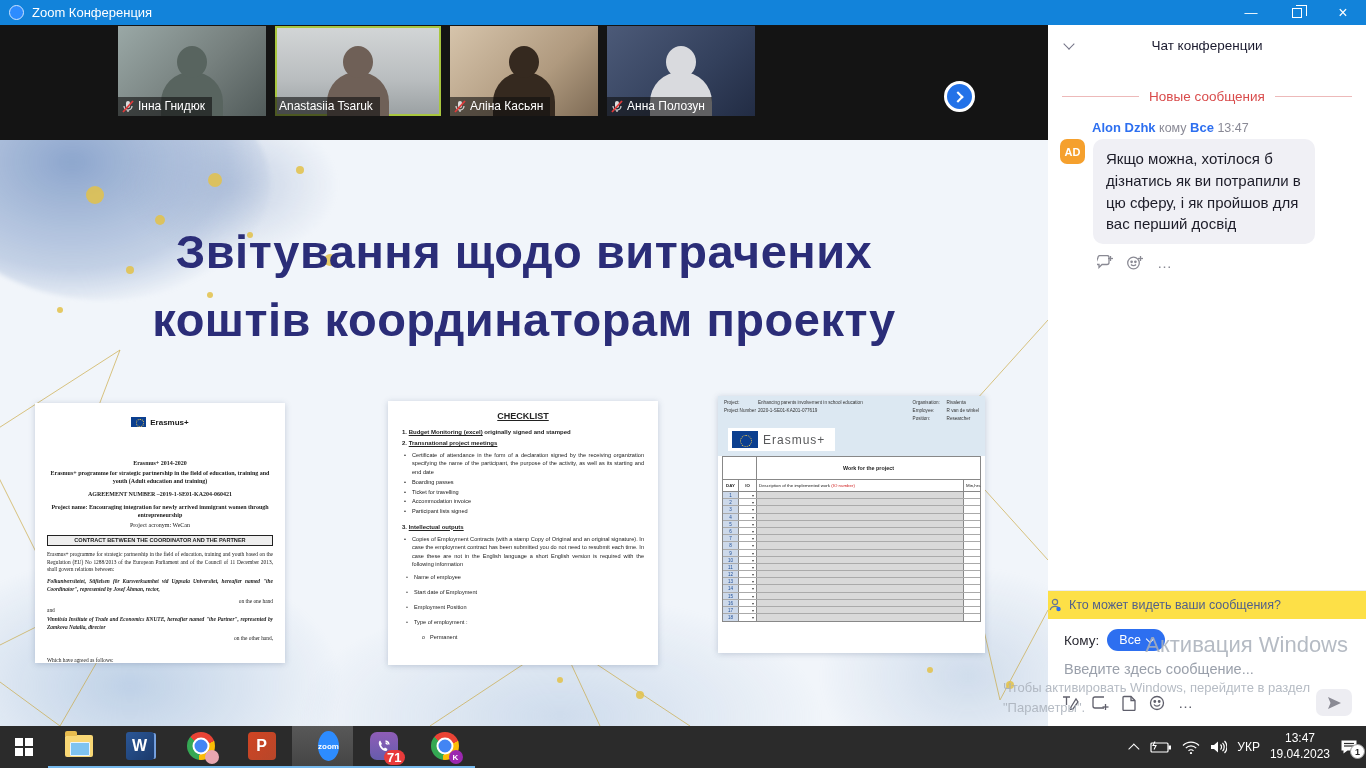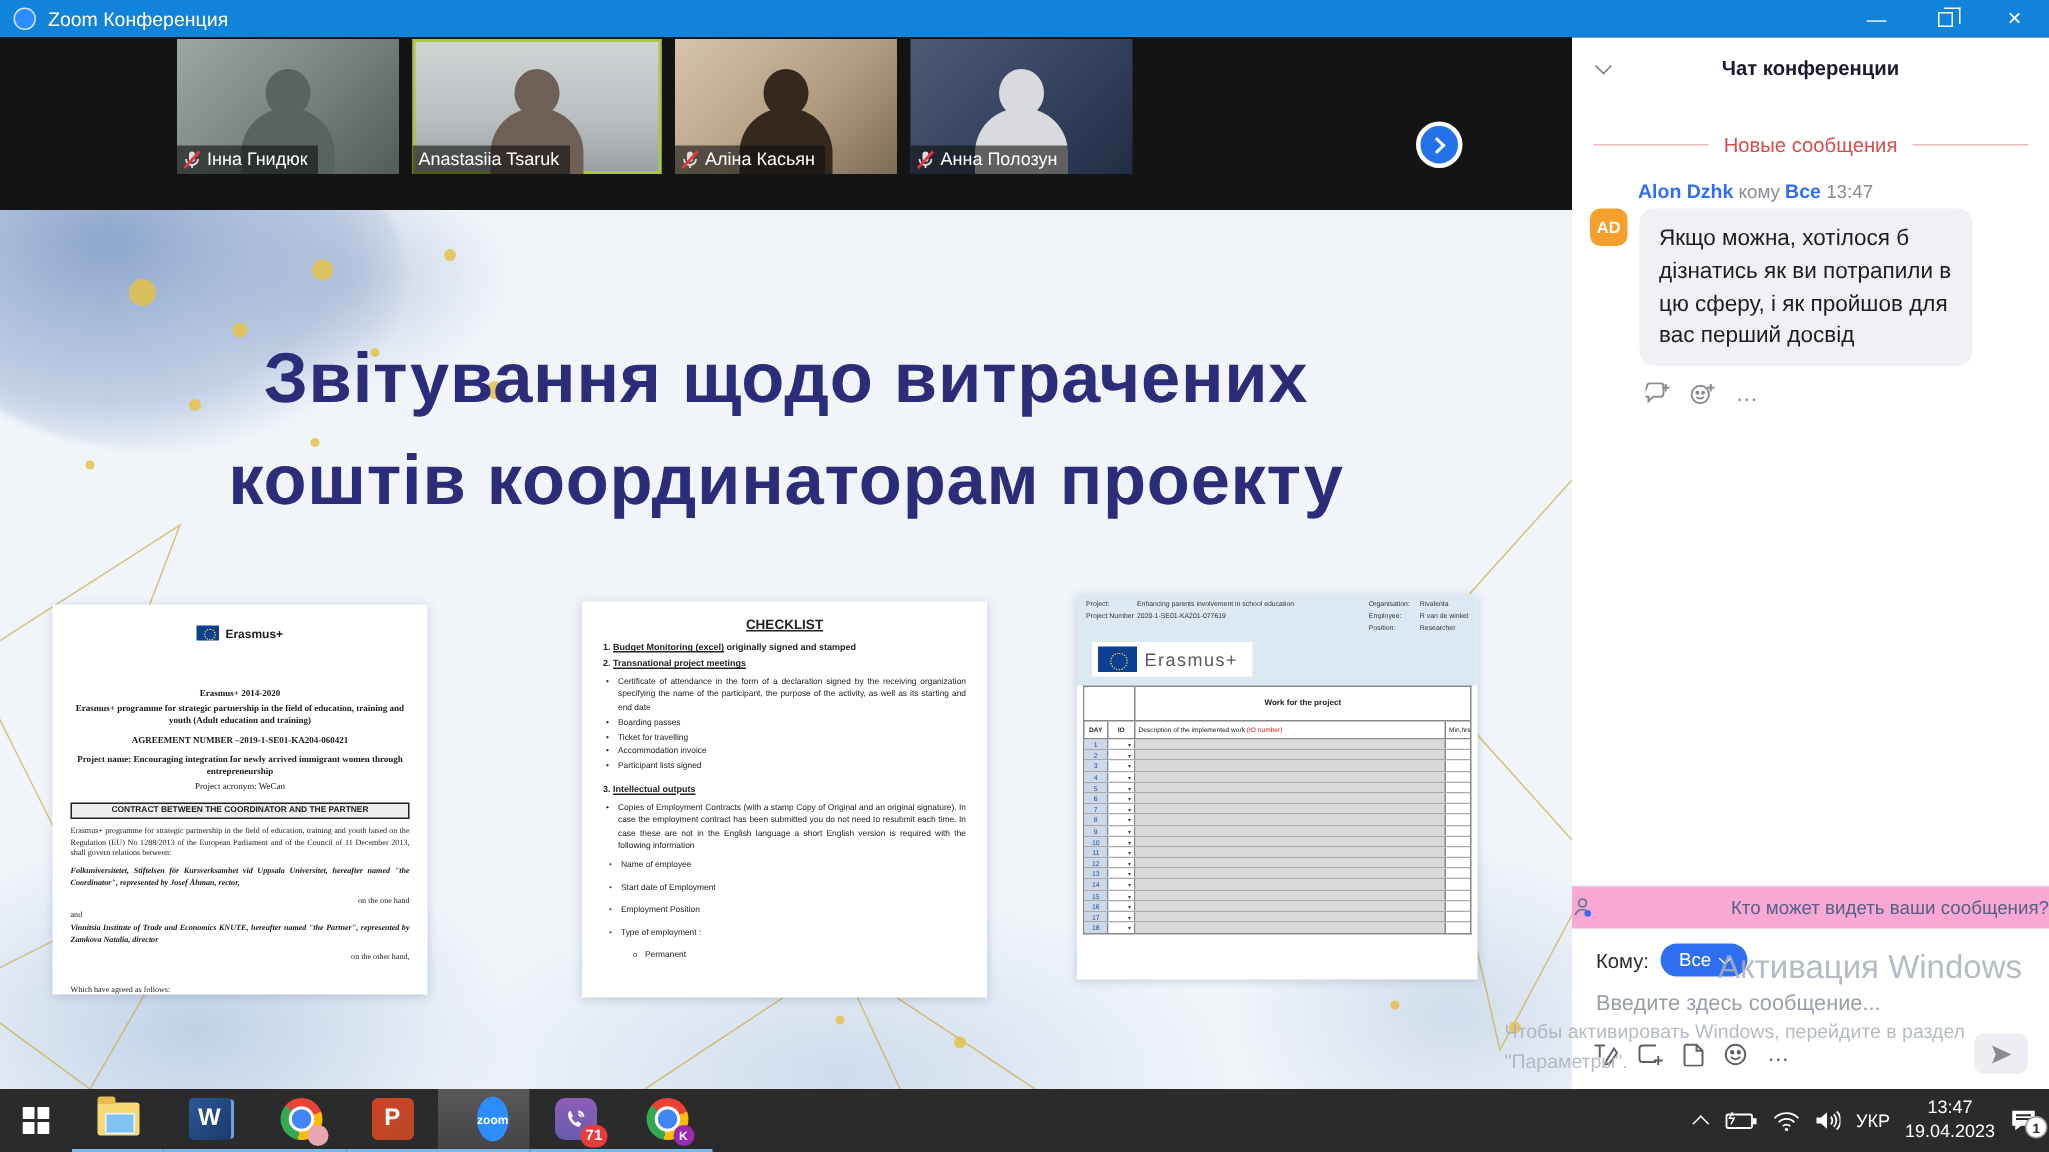--- a/index.html
+++ b/index.html
@@ -96,37 +96,37 @@
   .ts-row { display:flex; height:7.2px; border-bottom:1px solid #aaa; }
   .ts-row:last-child { border-bottom:none; }
   .ts-day { width:16px; background:#cdd9ea; color:#1f4e97; font-size:4.6px; text-align:center; border-right:1px solid #888; line-height:7px; }
   .ts-io { width:18px; background:#fff; border-right:1px solid #888; font-size:4px; text-align:right; padding-right:2px; color:#444; line-height:7px; }
   .ts-desc { flex:1; background:#d9d9d9; border-right:1px solid #888; }
   .ts-hrs { width:16px; background:#fff; }
 
   
   .chat { position:absolute; top:25px; left:1048px; width:318px; height:701px; background:#fff; display:flex; flex-direction:column; }
   .chat-head { height:40px; display:flex; align-items:center; justify-content:center; position:relative; }
-  .chat-title { font-size:13.5px; font-weight:bold; color:#1a1a2e; }
+  .chat-title { font-size:13.5px; font-weight:normal; color:#1a1a2e; }
   .collapse { position:absolute; left:17px; top:14px; width:10px; height:10px; cursor:pointer; }
   .collapse:before { content:""; position:absolute; top:1px; left:0; width:7px; height:7px; border-right:1.6px solid #747487; border-bottom:1.6px solid #747487; transform:rotate(45deg); }
   .newmsg { display:flex; align-items:center; gap:10px; margin:24px 14px 0; }
   .newmsg .line { flex:1; height:1px; background:#edb9b9; }
   .newmsg .txt { color:#d94c4c; font-size:13.5px; }
   .msg { margin:16px 12px 0; }
   .msg-head { margin-left:32px; font-size:12.5px; color:#8a8a96; }
   .msg-head .sender { color:#2d6ff0; font-weight:bold; font-size:13px; }
   .msg-head .recip { color:#2d6ff0; font-weight:bold; font-size:13px; }
   .msg-row { display:flex; gap:8px; margin-top:4px; }
   .avatar { width:25px; height:25px; border-radius:7px; background:#f5a02d; color:#fff; font-size:11px; font-weight:bold; display:flex; align-items:center; justify-content:center; flex:0 0 auto; }
   .bubble { background:#f0f0f5; border-radius:10px; padding:9px 13px; font-size:15px; line-height:1.45; color:#1c1c28; max-width:222px; }
   .msg-actions { display:flex; gap:13px; margin:10px 0 0 37px; align-items:center; color:#8a8a94; }
   .msg-actions svg { display:block; }
   .chat-spacer { flex:1; }
-  .privacy { border-top:1px solid #ececf0; background:#f9a8d4; padding:7px 0; display:flex; align-items:center; justify-content:space-between; gap:6px; font-size:12.5px; color:#52608a; cursor:pointer; }
+  .privacy { border-top:1px solid #ececf0; background:#fde047; padding:7px 0; display:flex; align-items:center; justify-content:flex-start; gap:6px; font-size:12.5px; color:#52608a; cursor:pointer; }
   .compose { padding:10px 16px 0; display:flex; align-items:center; gap:8px; }
   .komu { font-size:13.5px; color:#2a2a33; }
   .pill { background:#2d6ff0; color:#fff; font-size:12.5px; border-radius:14px; padding:4px 12px; display:flex; align-items:center; gap:6px; cursor:pointer; }
   .pill .dn { width:6px; height:6px; border-right:1.6px solid #fff; border-bottom:1.6px solid #fff; transform:rotate(45deg); margin-top:-3px; }
   .input-line { padding:10px 16px 0; font-size:14.5px; color:#9aa0ab; }
   .chat-toolbar { display:flex; align-items:center; gap:13px; padding:12px 14px 10px; color:#5f5f6b; }
   .chat-toolbar svg { display:block; }
   .send-btn { margin-left:auto; width:36px; height:27px; background:#ededf2; border-radius:7px; display:flex; align-items:center; justify-content:center; cursor:pointer; }
 
   
@@ -144,21 +144,21 @@
   .folder:before { content:""; position:absolute; top:-4px; left:0; width:12px; height:5px; background:#e8bc4f; border-radius:2px 2px 0 0; }
   .folder:after { content:""; position:absolute; left:5px; top:7px; width:18px; height:12px; background:#7fc3f0; border-radius:1px; border:1.5px solid #e8f4fd; }
   .wordic { width:28px; height:28px; background:linear-gradient(135deg,#2b5797,#1b3a6b); border-radius:3px; color:#fff; font-weight:bold; font-size:16px; display:flex; align-items:center; justify-content:center; }
   .wordic:before { content:""; position:absolute; right:-1px; top:2px; width:10px; height:26px; background:linear-gradient(90deg,#3d6fc4,#7aa4e0); border-radius:2px; z-index:-1; }
   .chrome { width:28px; height:28px; border-radius:50%; background:conic-gradient(from -50deg, #ea4335 0 120deg, #fbbc05 0 240deg, #34a853 0 360deg); position:relative; }
   .chrome:before { content:""; position:absolute; left:50%; top:50%; width:13px; height:13px; transform:translate(-50%,-50%); background:#4285f4; border:2.5px solid #fff; border-radius:50%; }
   .minibadge { position:absolute; right:-3px; bottom:-3px; width:14px; height:14px; border-radius:50%; display:flex; align-items:center; justify-content:center; font-size:8px; color:#fff; font-weight:bold; }
   .ppt { width:28px; height:28px; background:linear-gradient(135deg,#d04423,#b7472a); border-radius:4px; color:#fff; font-weight:bold; font-size:16px; display:flex; align-items:center; justify-content:center; }
   .zoomic { width:30px; height:30px; background:#2d8cff; border-radius:50%; color:#fff; font-size:8px; display:flex; align-items:center; justify-content:center; font-weight:bold;margin-left:12px; }
   .viber { width:28px; height:28px; background:linear-gradient(180deg,#8f5db7,#665cac); border-radius:7px; position:relative; display:flex; align-items:center; justify-content:center; }
-  .badge { position:absolute; right:-6px; bottom:-4px; min-width:16px; height:15px; background:#e83b3b; border-radius:8px; color:#fff; font-size:10px; font-weight:bold; display:flex; align-items:center; justify-content:center; padding:0 3px; }
+  .badge { position:absolute; right:-6px; bottom:-4px; min-width:16px; height:15px; background:#e83b3b; border-radius:8px; color:#fff; font-size:13px; font-weight:bold; display:flex; align-items:center; justify-content:center; padding:0 3px; }
   .tb-space { flex:1; }
   .tray { display:flex; align-items:center; gap:10px; padding-right:8px; color:#fff; }
   .tray-ic { display:flex; align-items:center; justify-content:center; cursor:pointer; }
   .uparrow { width:8px; height:8px; border-left:1.5px solid #fff; border-top:1.5px solid #fff; transform:rotate(45deg) translateY(3px); }
   .lang { font-size:12px; cursor:pointer; }
   .clock { text-align:center; font-size:12px; line-height:1.3; cursor:pointer; }
   .notif { position:relative; cursor:pointer; }
   .notif .nbadge { position:absolute; right:-7px; bottom:-4px; width:15px; height:15px; border-radius:50%; background:#fff; color:#222; font-size:9px; font-weight:bold; display:flex; align-items:center; justify-content:center; border:1px solid #999; }
 </style>
 </head>

